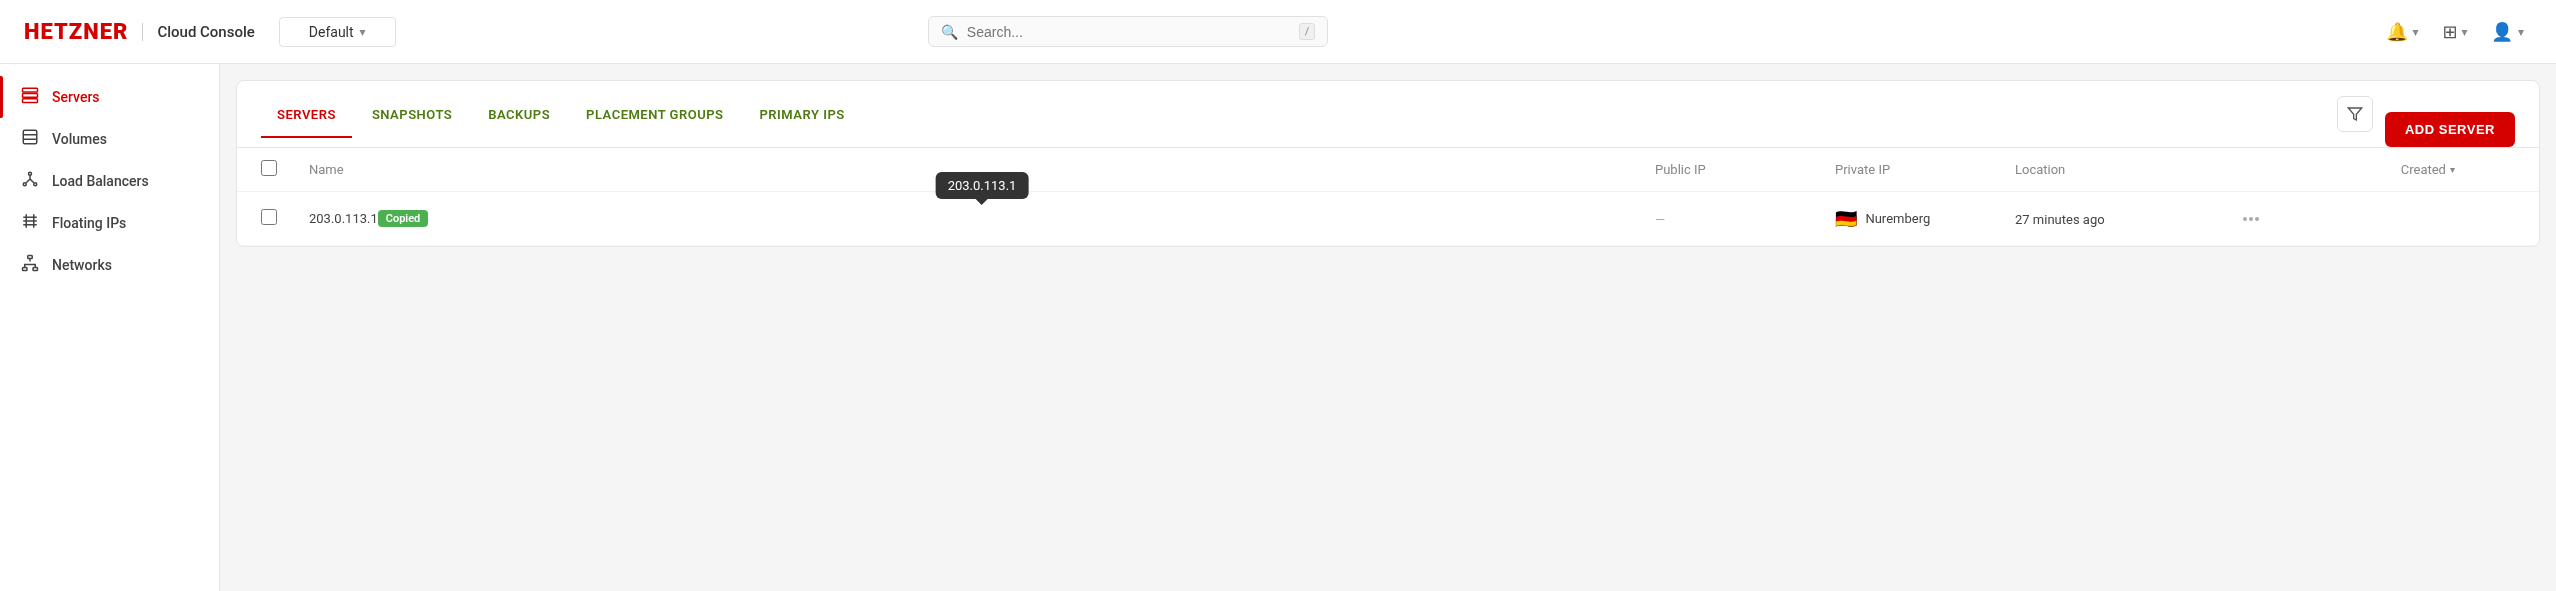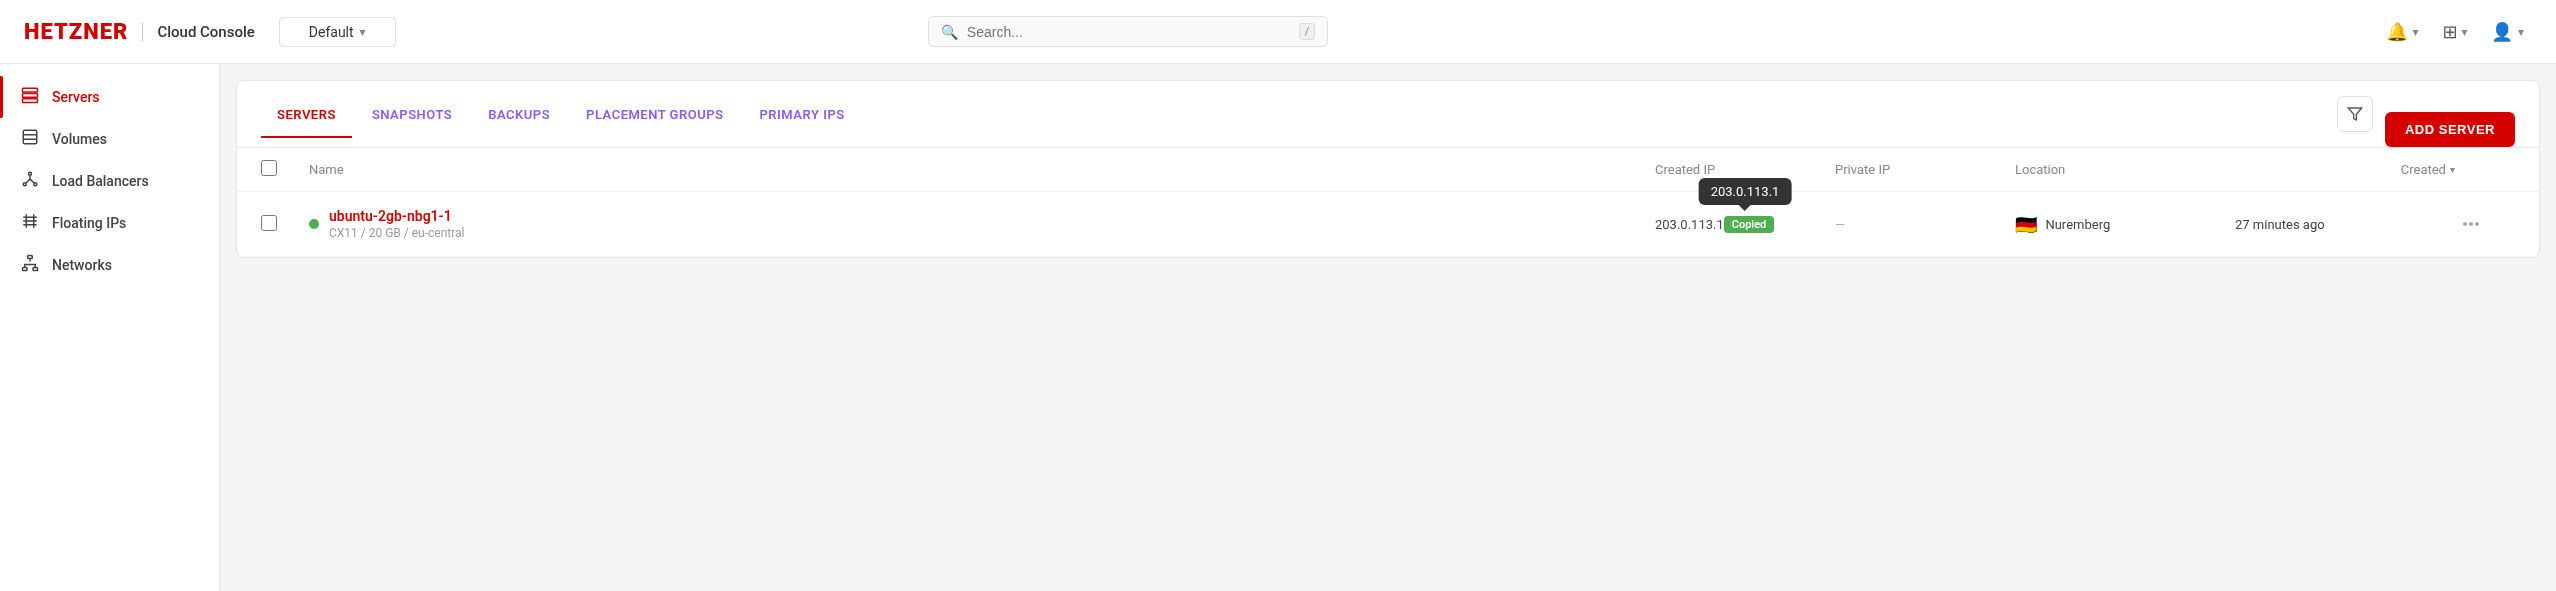--- a/index.html
+++ b/index.html
@@ -26,21 +26,21 @@
 
     
     .sidebar-item { display: flex; align-items: center; gap: 12px; padding: 10px 20px; cursor: pointer; color: #444; font-size: 14px; font-weight: 500; position: relative; }
     .sidebar-item.active { color: #d50000; }
     .sidebar-item.active::before { content: ''; position: absolute; left: 0; top: 0; bottom: 0; width: 3px; background: #d50000; border-radius: 0 2px 2px 0; }
     .sidebar-icon { font-size: 16px; width: 20px; text-align: center; }
 
     
     .content-inner { background: #fff; margin: 16px; border-radius: 8px; border: 1px solid #e5e5e5; overflow: hidden; }
     .tabs-bar { display: flex; align-items: center; padding: 0 24px; border-bottom: 1px solid #e5e5e5; gap: 0; }
-    .tab { padding: 16px 16px 14px; font-size: 13px; font-weight: 600; color: #8b5cf6; cursor: pointer; border-bottom: 2px solid transparent; text-transform: uppercase; letter-spacing: 0.5px; margin-right: 4px; }
+    .tab { padding: 16px 16px 14px; font-size: 13px; font-weight: 600; color: #4d7c0f; cursor: pointer; border-bottom: 2px solid transparent; text-transform: uppercase; letter-spacing: 0.5px; margin-right: 4px; }
     .tab.active { color: #d50000; border-bottom-color: #d50000; }
     .tab-actions { margin-left: auto; display: flex; align-items: center; gap: 12px; }
     .filter-btn { width: 36px; height: 36px; border: 1px solid #e0e0e0; border-radius: 6px; display: flex; align-items: center; justify-content: center; cursor: pointer; background: #fff; color: #555; font-size: 16px; }
     .add-server-btn { background: #d50000; color: #fff; border: none; border-radius: 6px; padding: 10px 20px; font-size: 13px; font-weight: 700; cursor: pointer; letter-spacing: 0.5px; text-transform: uppercase; white-space: nowrap; margin-top: 31px; }
 
     
     .table-container { padding: 0; }
     .table-header { display: grid; grid-template-columns: 48px 1fr 180px 180px 220px 220px 60px; align-items: center; padding: 12px 24px; border-bottom: 1px solid #f0f0f0; color: #888; font-size: 13px; font-weight: 500; }
     .table-row { display: grid; grid-template-columns: 48px 1fr 180px 180px 220px 220px 60px; align-items: center; padding: 16px 24px; border-bottom: 1px solid #f7f7f7; }
     .col-header { font-size: 13px; color: #888; font-weight: 400; display: flex; align-items: center; gap: 4px; }
@@ -187,45 +187,38 @@
 
         <div class="table-container">
           <div class="table-header">
             <div>
               <input type="checkbox" class="checkbox" style="">
             </div>
             <div class="col-header">
               <span>Name</span>
             </div>
             <div class="col-header">
-              <span>Created IP</span>
+              <span>Public IP</span>
             </div>
             <div class="col-header">
               <span>Private IP</span>
             </div>
             <div class="col-header">
               <span>Location</span>
             </div>
             <div class="col-header" style="cursor:pointer;justify-content:flex-end;">
               <span>Created</span>
               <span class="sort-icon">▾</span>
             </div>
             <div></div>
           </div>
 
           <div class="table-row">
             <div>
               <input type="checkbox" class="checkbox" style="">
-            </div>
-            <div class="server-row-inner">
-              <span class="server-status"></span>
-              <div class="server-info">
-                <span class="server-name">ubuntu-2gb-nbg1-1</span>
-                <span class="server-spec">CX11 / 20 GB / eu-central</span>
-              </div>
             </div>
             <div class="ip-cell">
               <div class="tooltip">203.0.113.1</div>
               <span class="ip-text" style="cursor:pointer;">203.0.113.1</span>
               <span class="copied-badge">Copied</span>
             </div>
             <div>
               <span class="private-ip">—</span>
             </div>
             <div class="location-cell">

